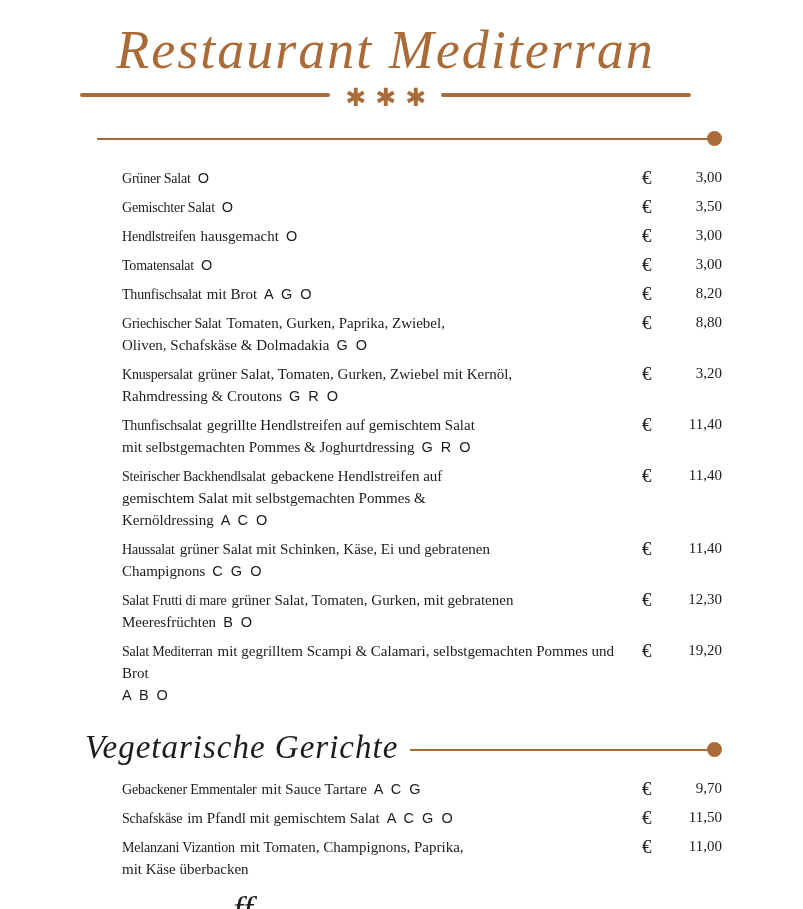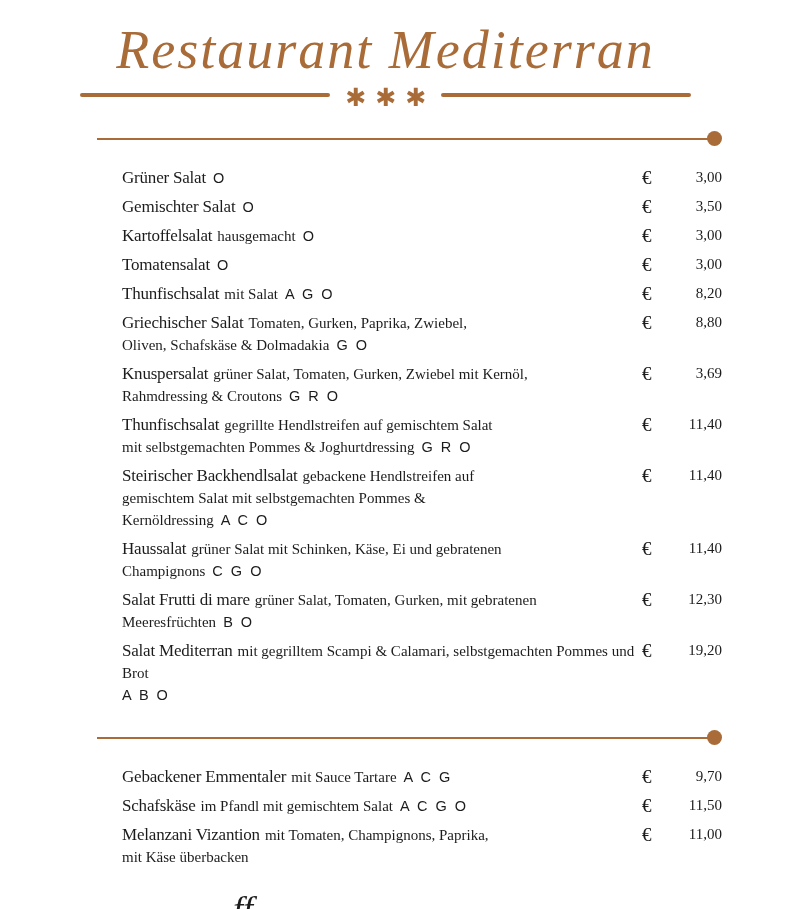--- a/index.html
+++ b/index.html
@@ -32,21 +32,21 @@
     margin:0; font-style:italic; font-weight:normal; font-size:33px;
     line-height:1.05; letter-spacing:1px; white-space:nowrap;
   }
   .rule-wrap{ flex:1; display:flex; align-items:center; margin:0 0 8px 12px; }
   .section-line{ flex:1; height:2px; background:var(--accent); }
   .section-dot{ width:15px; height:15px; border-radius:50%; background:var(--accent); flex:none; margin-left:-1px; }
   
   .items{ margin:13px 0 0 37px; }
   .menu-item{ display:flex; align-items:flex-start; margin-bottom:7px; }
   .item-text{ width:520px; flex:none; line-height:21px; }
-  .item-name{ font-size:17px; letter-spacing:-0.2px; }
+  .item-name{ font-size:14px; letter-spacing:-0.2px; }
   .item-desc{ font-size:15px; margin-left:5px; white-space:pre-line; }
   .item-desc:empty{ margin-left:0; }
   .item-allergens{
     font-family:"Liberation Sans", sans-serif; font-size:14.5px;
     letter-spacing:2px; margin-left:7px; white-space:pre-line;
   }
   .item-euro{ width:34px; flex:none; font-size:19px; line-height:21px; }
   .item-price{ flex:1; text-align:right; font-size:15px; line-height:21px; }
   
   .footer-partial{
@@ -88,58 +88,58 @@
   <div class="menu-item">
     <div class="item-text">
       <span class="item-name">Gemischter Salat</span><span class="item-desc"></span><span class="item-allergens">O</span>
     </div>
     <div class="item-euro">€</div>
     <div class="item-price">3,50</div>
   </div>
 
   <div class="menu-item">
     <div class="item-text">
-      <span class="item-name">Kartoffelsalat</span><span class="item-desc">hausgemacht</span><span class="item-allergens">O</span>
+      <span class="item-name">Hendlstreifen</span><span class="item-desc">hausgemacht</span><span class="item-allergens">O</span>
     </div>
     <div class="item-euro">€</div>
     <div class="item-price">3,00</div>
   </div>
 
   <div class="menu-item">
     <div class="item-text">
       <span class="item-name">Tomatensalat</span><span class="item-desc"></span><span class="item-allergens">O</span>
     </div>
     <div class="item-euro">€</div>
     <div class="item-price">3,00</div>
   </div>
 
   <div class="menu-item">
     <div class="item-text">
-      <span class="item-name">Thunfischsalat</span><span class="item-desc">mit Salat</span><span class="item-allergens">A G O</span>
+      <span class="item-name">Thunfischsalat</span><span class="item-desc">mit Brot</span><span class="item-allergens">A G O</span>
     </div>
     <div class="item-euro">€</div>
     <div class="item-price">8,20</div>
   </div>
 
   <div class="menu-item">
     <div class="item-text">
       <span class="item-name">Griechischer Salat</span><span class="item-desc">Tomaten, Gurken, Paprika, Zwiebel,
 Oliven, Schafskäse &amp; Dolmadakia</span><span class="item-allergens">G O</span>
     </div>
     <div class="item-euro">€</div>
     <div class="item-price">8,80</div>
   </div>
 
   <div class="menu-item">
     <div class="item-text">
       <span class="item-name">Knuspersalat</span><span class="item-desc">grüner Salat, Tomaten, Gurken, Zwiebel mit Kernöl,
 Rahmdressing &amp; Croutons</span><span class="item-allergens">G R O</span>
     </div>
     <div class="item-euro">€</div>
-    <div class="item-price">3,69</div>
+    <div class="item-price">3,20</div>
   </div>
 
   <div class="menu-item">
     <div class="item-text">
       <span class="item-name">Thunfischsalat</span><span class="item-desc">gegrillte Hendlstreifen auf gemischtem Salat
 mit selbstgemachten Pommes &amp; Joghurtdressing</span><span class="item-allergens">G R O</span>
     </div>
     <div class="item-euro">€</div>
     <div class="item-price">11,40</div>
   </div>
@@ -178,20 +178,21 @@
 A B O</span>
     </div>
     <div class="item-euro">€</div>
     <div class="item-price">19,20</div>
   </div>
 </div>
   </section>
 
   <section class="menu-section">
     <div class="section-head">
+      <h2 class="section-title">Vegetarische Gerichte</h2>
       <div class="rule-wrap">
         <span class="section-line"></span>
         <span class="section-dot"></span>
       </div>
     </div>
     <div class="items">
   <div class="menu-item">
     <div class="item-text">
       <span class="item-name">Gebackener Emmentaler</span><span class="item-desc">mit Sauce Tartare</span><span class="item-allergens">A C G</span>
     </div>

